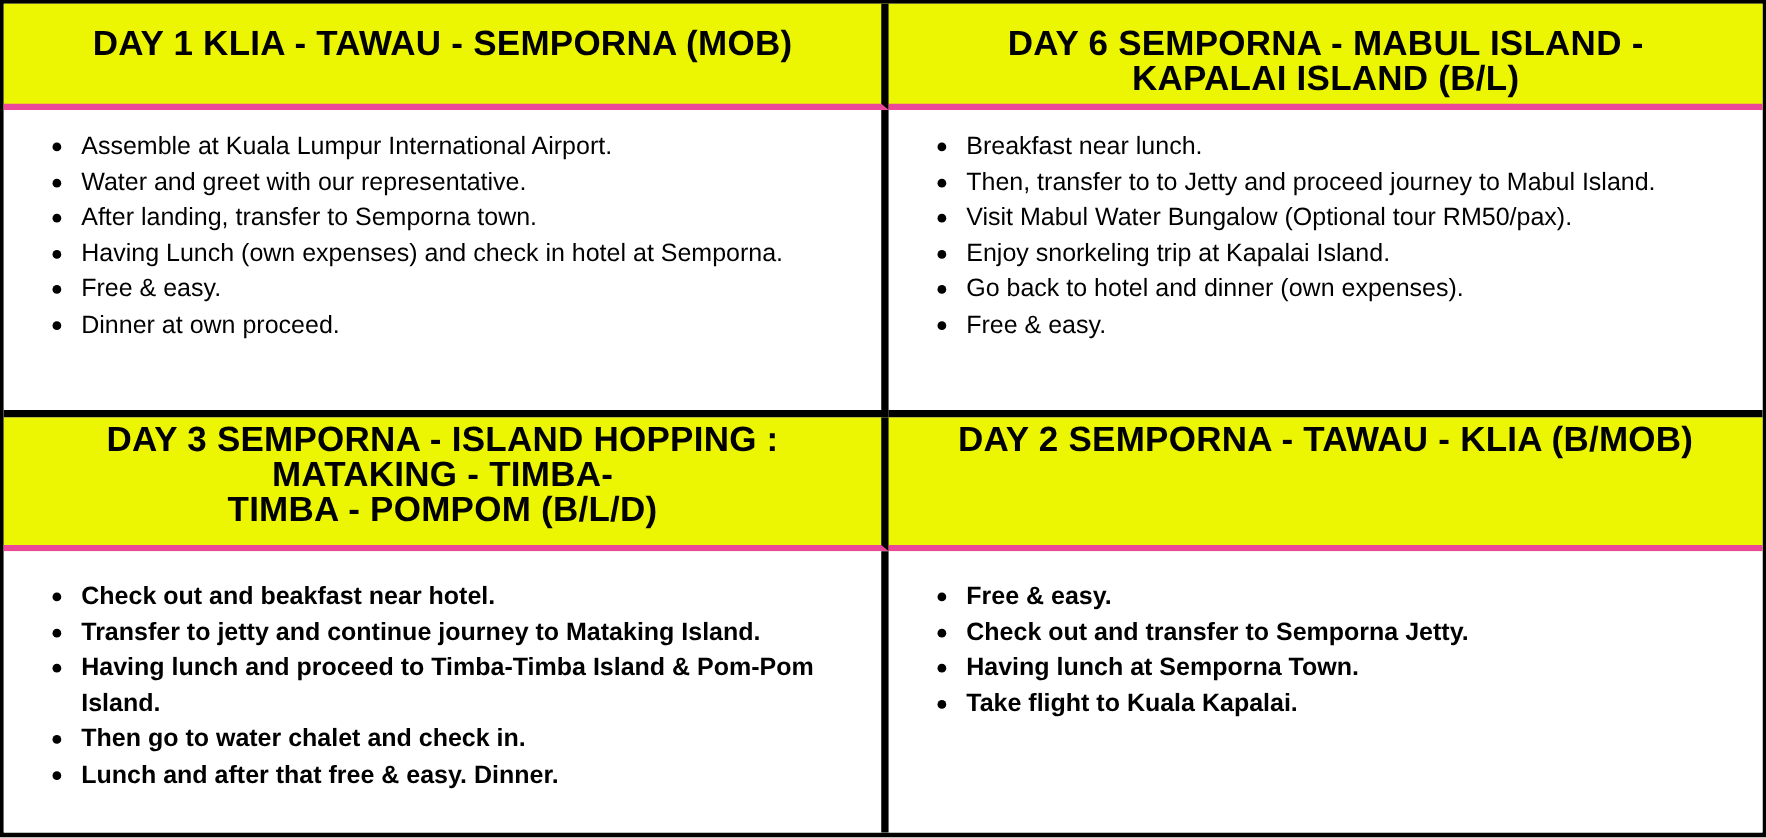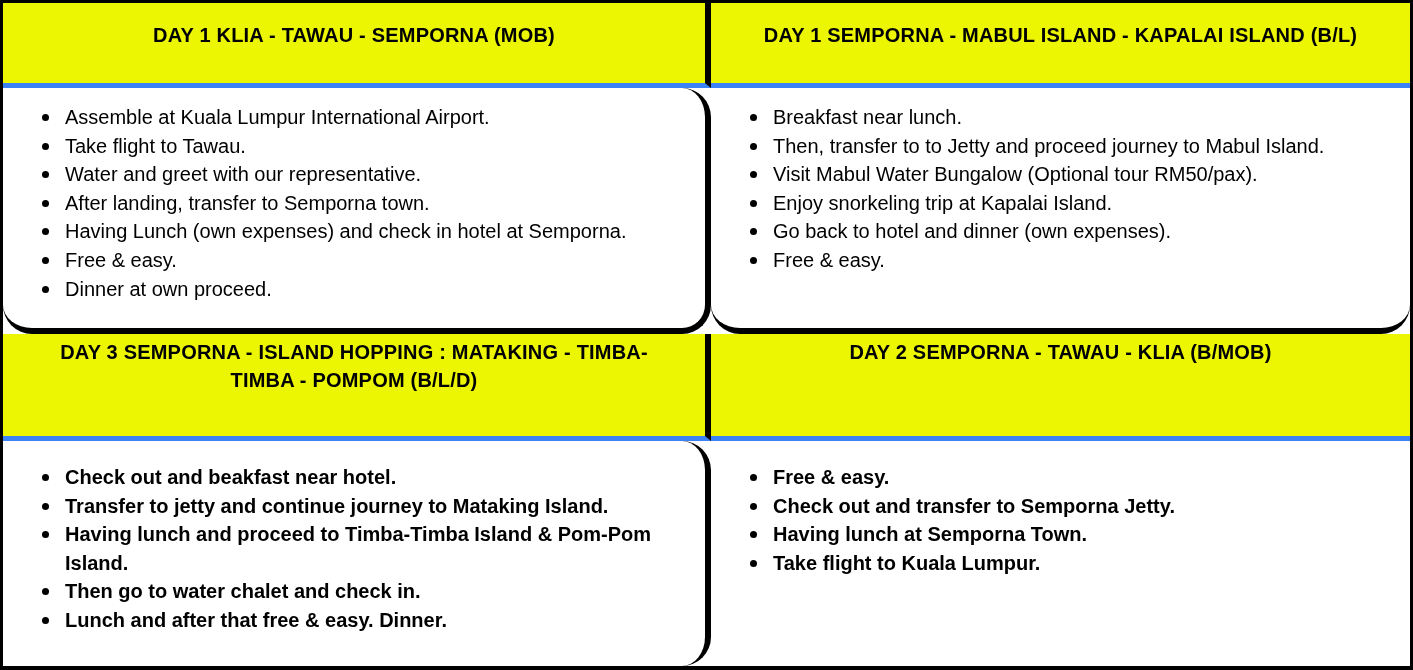--- a/index.html
+++ b/index.html
@@ -29,39 +29,38 @@
     border-bottom-width: 4px;
     background: #ffffff;
   }
 
   .cell { overflow: hidden; }
 
   .cell.left { border-right: 6px solid #000000; }
 
   .header-cell {
     background: #ECF602;
-    border-bottom: 5px solid #3b82f6;
+    border-bottom: 5px solid #ec4899;
     display: flex;
     justify-content: center;
     align-items: flex-start;
     text-align: center;
     font-weight: bold;
-    font-size: 20px;
+    font-size: 28px;
     line-height: 28px;
     letter-spacing: 0.2px;
     white-space: pre-line;
   }
   .header-row1 { padding: 18px 30px 0 30px; }
   .header-row2 { padding: 4px 30px 0 30px; }
 
   .body-cell {
     background: #ffffff;
     font-size: 20px;
     line-height: 28.6px;
-    border-radius: 29px;
   }
   .body-row1 { padding: 15px 20px 0 0; border-bottom: 6px solid #000000; }
   .body-row2 { padding: 22px 20px 0 0; font-weight: bold; }
 
   .body-cell ul {
     list-style: none;
     margin: 0;
     padding-left: 62px;
   }
 
@@ -81,26 +80,25 @@
     background: #000000;
   }
 </style>
 </head>
 <body>
 
 <div class="canvas">
   <div class="itinerary-table">
 
     <div class="cell left header-cell header-row1">DAY 1 KLIA - TAWAU - SEMPORNA (MOB)</div>
-    <div class="cell header-cell header-row1">DAY 1 SEMPORNA - MABUL ISLAND - KAPALAI ISLAND (B/L)</div>
+    <div class="cell header-cell header-row1">DAY 6 SEMPORNA - MABUL ISLAND - KAPALAI ISLAND (B/L)</div>
 
     <div class="cell left body-cell body-row1">
       <ul>
           <li>Assemble at Kuala Lumpur International Airport.</li>
-          <li>Take flight to Tawau.</li>
           <li>Water and greet with our representative.</li>
           <li>After landing, transfer to Semporna town.</li>
           <li>Having Lunch (own expenses) and check in hotel at Semporna.</li>
           <li>Free &amp; easy.</li>
           <li>Dinner at own proceed.</li>
         </ul>
     </div>
     <div class="cell body-cell body-row1">
       <ul>
           <li>Breakfast near lunch.</li>
@@ -124,18 +122,18 @@
 Island.</li>
           <li>Then go to water chalet and check in.</li>
           <li>Lunch and after that free &amp; easy. Dinner.</li>
         </ul>
     </div>
     <div class="cell body-cell body-row2">
       <ul>
           <li>Free &amp; easy.</li>
           <li>Check out and transfer to Semporna Jetty.</li>
           <li>Having lunch at Semporna Town.</li>
-          <li>Take flight to Kuala Lumpur.</li>
+          <li>Take flight to Kuala Kapalai.</li>
         </ul>
     </div>
 
   </div>
 </div>
 
 </body></html>

